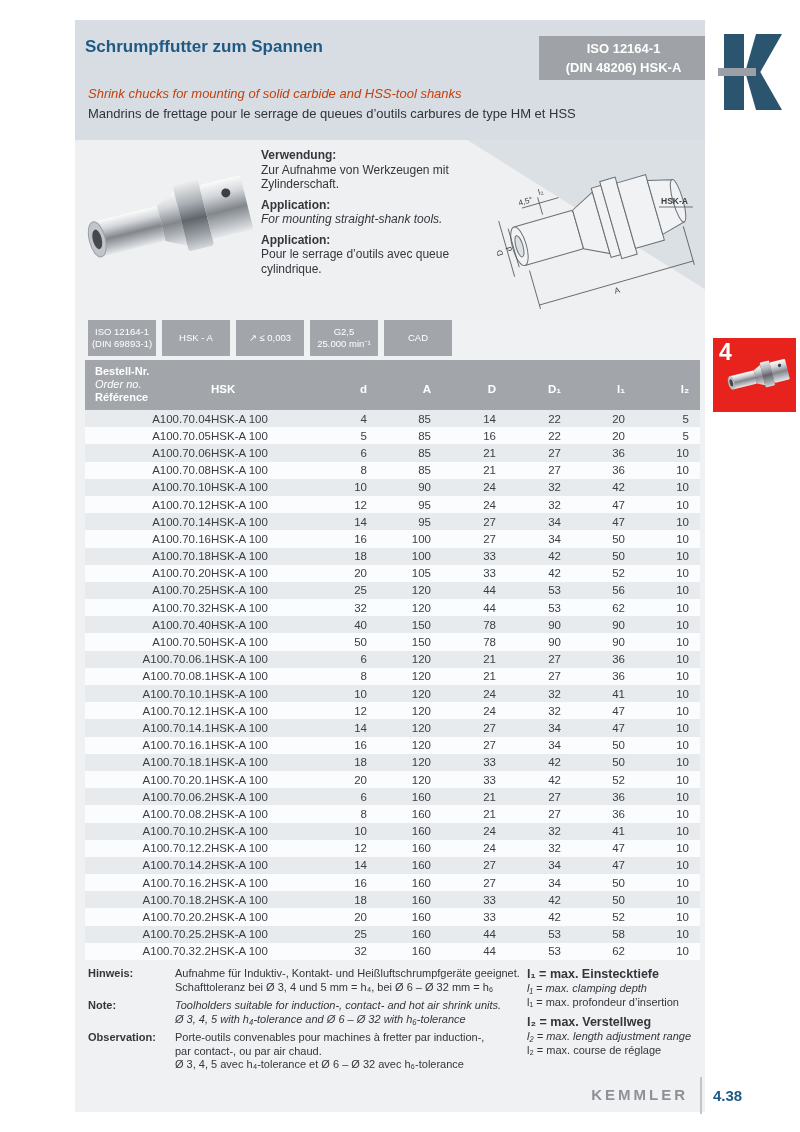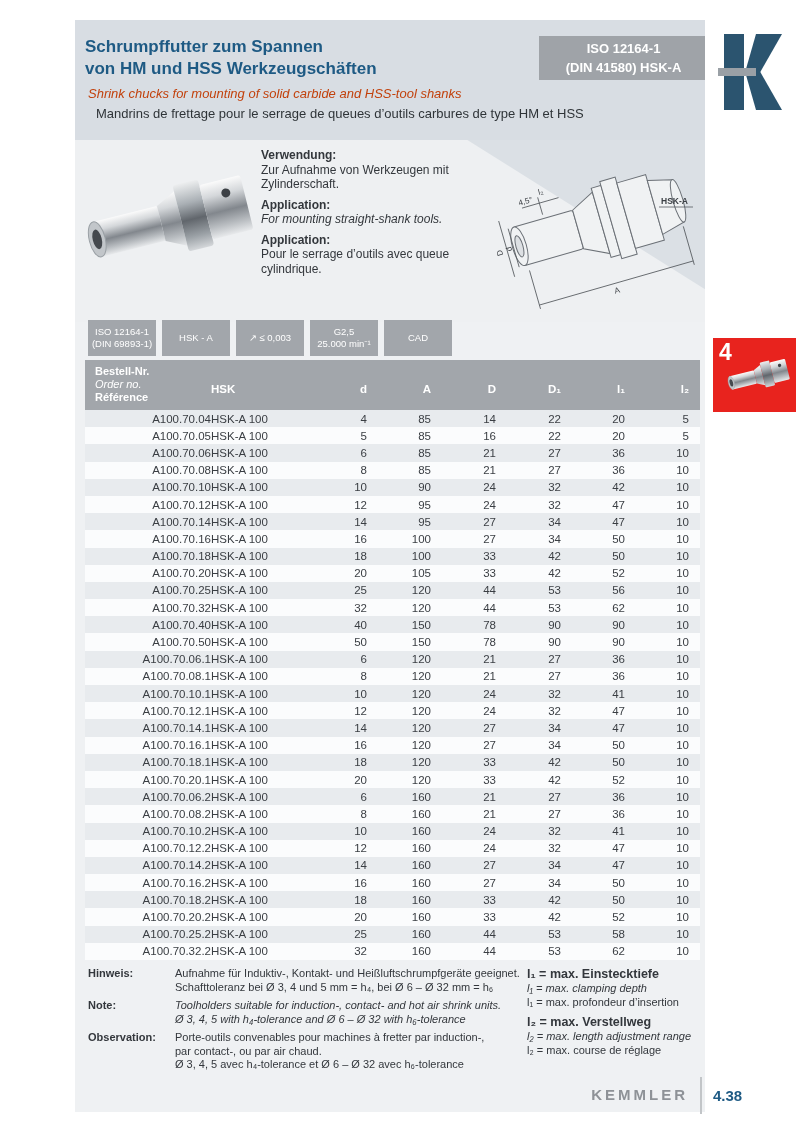--- a/index.html
+++ b/index.html
@@ -7,21 +7,21 @@
        font-family:"Liberation Sans",sans-serif;color:#33373c;overflow:hidden;}
 
   .panel{position:absolute;left:75px;top:20px;width:630px;height:1092px;background:#eff1f3;overflow:hidden;}
   .band-top{position:absolute;left:0;top:0;width:630px;height:120px;background:#d8dde3;}
   .band-mid{position:absolute;left:0;top:120px;width:630px;height:182px;background:#eef0f2;}
   .band-mid::after{content:"";position:absolute;right:0;top:0;width:46%;height:100%;
        background:#dbe0e5;clip-path:polygon(18% 0,100% 0,100% 82%);}
 
   .title{position:absolute;left:10px;top:16px;font-size:17px;font-weight:bold;color:#1e5a84;line-height:22px;}
   .sub-en{position:absolute;left:13px;top:66px;font-size:13px;font-style:italic;color:#c2410c;line-height:16px;}
-  .sub-fr{position:absolute;left:21px;top:86px;font-size:13px;color:#2f3438;line-height:16px;}
+  .sub-fr{position:absolute;left:13px;top:86px;font-size:13px;color:#2f3438;line-height:16px;}
 
   .norm-badge{position:absolute;left:464px;top:16px;width:169px;height:44px;background:#9fa3a8;
        color:#fff;font-weight:bold;font-size:13px;line-height:19px;text-align:center;
        display:flex;flex-direction:column;justify-content:center;}
 
   .photo{position:absolute;left:8px;top:126px;}
   .apps{position:absolute;left:186px;top:128px;width:235px;font-size:12px;line-height:14.5px;}
   .app-group{margin-bottom:6px;}
   .app-label{font-weight:bold;}
   .app-en{font-style:italic;}
@@ -70,28 +70,27 @@
 <body>
 
 <div class="page">
 
   <div class="panel">
     <div class="band-top"></div>
     <div class="band-mid"></div>
 
     <div class="title">
       <div>Schrumpffutter zum Spannen</div>
-      <div>von HM und HSS Werkzeugschäften</div>
     </div>
     <div class="sub-en">Shrink chucks for mounting of solid carbide and HSS-tool shanks</div>
     <div class="sub-fr">Mandrins de frettage pour le serrage de queues d’outils carbures de type HM et HSS</div>
 
     <div class="norm-badge">
       <span>ISO 12164-1</span>
-      <span>(DIN 41580) HSK-A</span>
+      <span>(DIN 48206) HSK-A</span>
     </div>
 
     <svg class="photo" width="176" height="150" viewBox="0 0 176 150">
       <defs>
         <linearGradient id="met" x1="0" y1="0" x2="0" y2="1">
           <stop offset="0" stop-color="#fbfbfb"></stop>
             <stop offset="0.25" stop-color="#d4d7da"></stop>
           <stop offset="0.55" stop-color="#82878d"></stop>
             <stop offset="0.8" stop-color="#b9bdc1"></stop>
           <stop offset="1" stop-color="#e8eaec"></stop>

